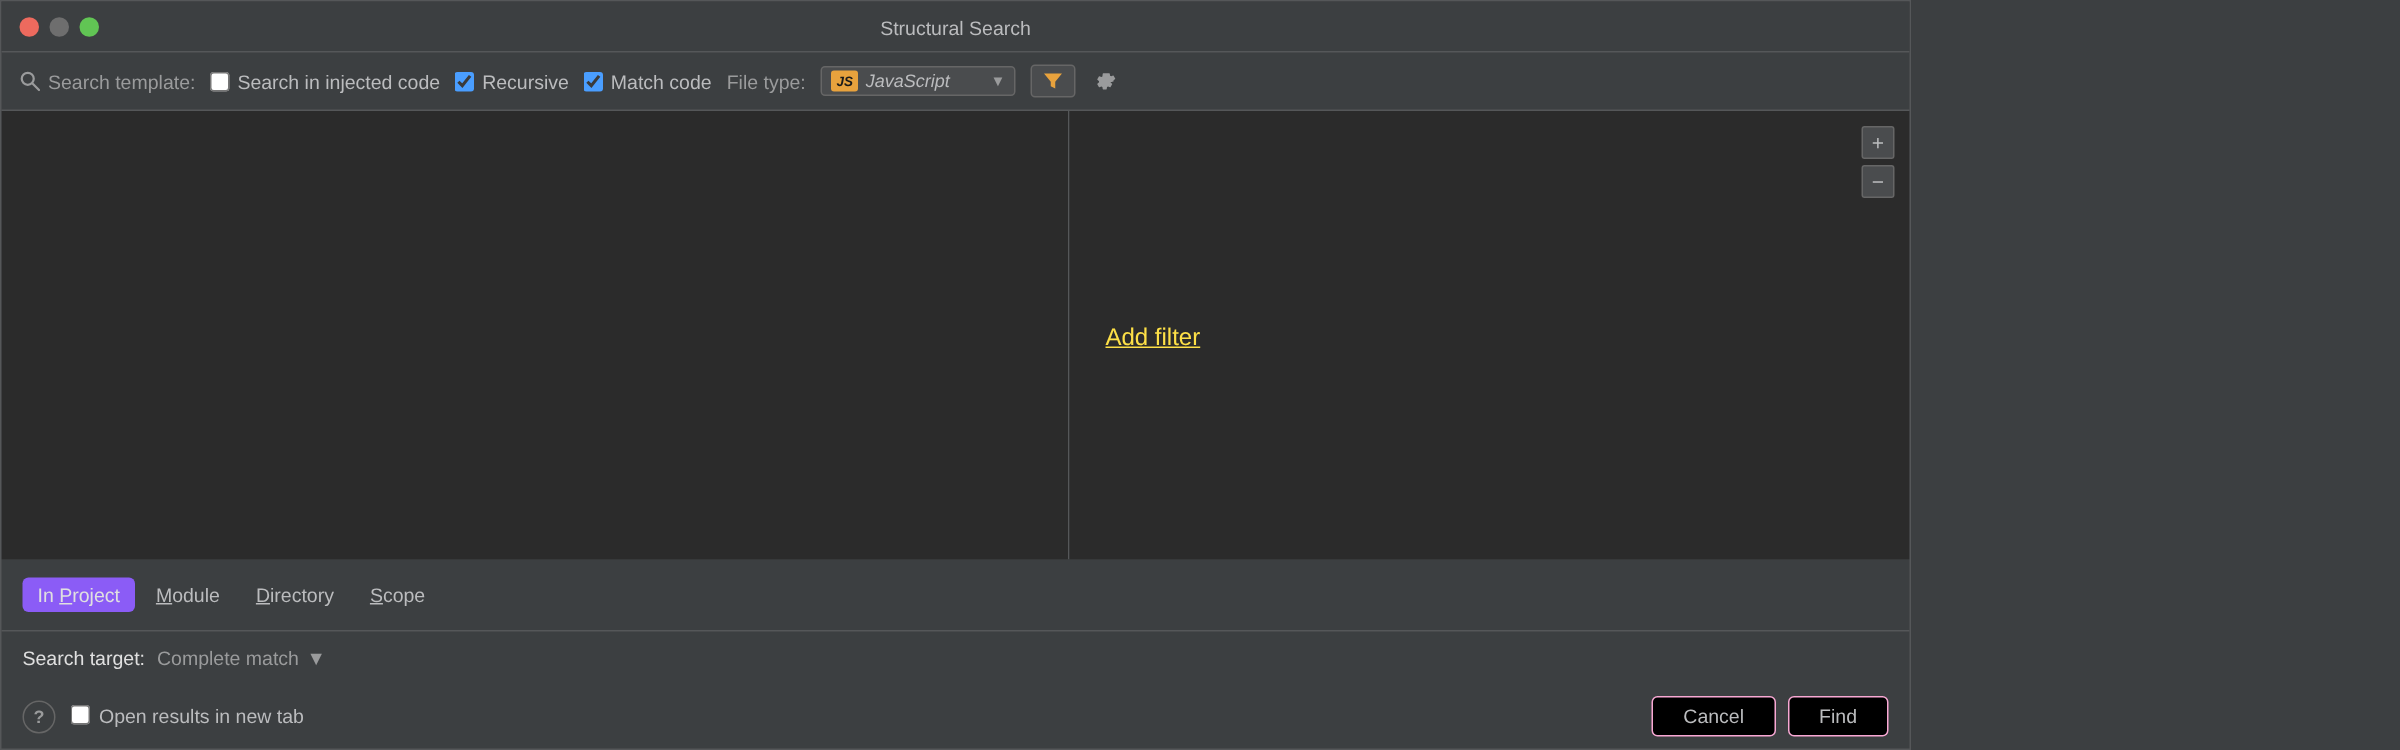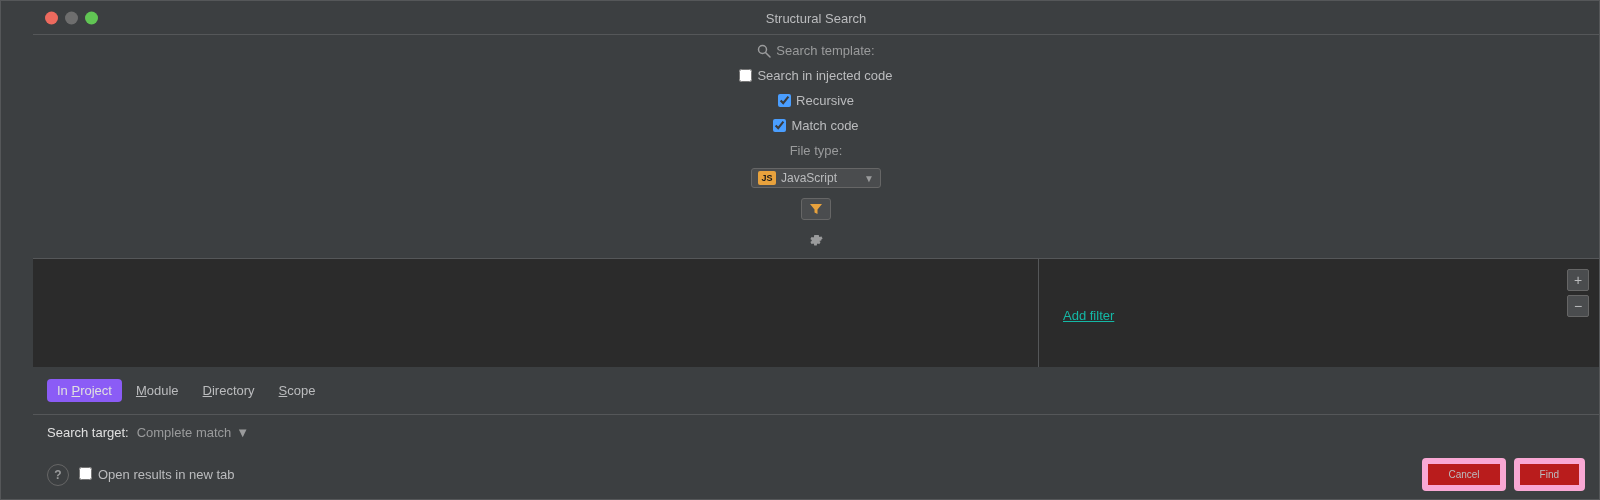--- a/index.html
+++ b/index.html
@@ -12,27 +12,26 @@
       width: 1600px;
       height: 500px;
       background: #3c3f41;
       font-family: -apple-system, BlinkMacSystemFont, 'Segoe UI', Helvetica, Arial, sans-serif;
       font-size: 13px;
       color: #bbbcbe;
       overflow: hidden;
     }
 
     .dialog {
-      width: 1600px;
+      width: 1274px;
       height: 500px;
       background: #3c3f41;
       display: flex;
       flex-direction: column;
       border: 1px solid #555759;
-      padding-left: 32px;
     }
 
     .title-bar {
       background: #3c3f41;
       padding: 10px 0 8px 0;
       text-align: center;
       position: relative;
       border-bottom: 1px solid #555759;
       flex-shrink: 0;
     }
@@ -65,21 +64,20 @@
     }
 
     .toolbar {
       display: flex;
       align-items: center;
       padding: 8px 12px;
       gap: 10px;
       border-bottom: 1px solid #555759;
       flex-shrink: 0;
       flex-wrap: wrap;
-      flex-direction: column;
     }
 
     .toolbar-label {
       color: #9a9b9c;
       display: flex;
       align-items: center;
       gap: 5px;
     }
 
     .search-icon-small {
@@ -119,20 +117,21 @@
       border: 1px solid #666;
       color: #bbbcbe;
       padding: 2px 6px;
       border-radius: 3px;
       font-size: 12px;
       cursor: pointer;
       display: flex;
       align-items: center;
       gap: 5px;
       min-width: 130px;
+      font-style: italic;
     }
 
     .js-icon {
       background: #e8a23d;
       color: #1a1a1a;
       font-size: 9px;
       font-weight: bold;
       padding: 1px 2px;
       border-radius: 2px;
       width: 18px;
@@ -196,24 +195,24 @@
       padding: 20px 24px;
       position: relative;
     }
 
     .filters-text {
       color: #6e6e6e;
       font-size: 13px;
     }
 
     .add-filter-link {
-      color: #14b8a6;
+      color: #fde047;
       cursor: pointer;
       text-decoration: underline;
-      font-size: 13px;
+      font-size: 16px;
       margin-top: 4px;
     }
 
     .side-buttons {
       position: absolute;
       right: 10px;
       top: 10px;
       display: flex;
       flex-direction: column;
       gap: 4px;
@@ -321,25 +320,25 @@
 
     .action-buttons {
       margin-left: auto;
       display: flex;
       gap: 8px;
     }
 
     .action-btn {
       padding: 5px 20px;
       border-radius: 4px;
-      border: 6px solid #f9a8d4;
-      background: #b91c1c;
-      color: #bbbcbe;
-      cursor: pointer;
-      font-size: 10px;
+      border: 1px solid #f9a8d4;
+      background: #000000;
+      color: #bbbcbe;
+      cursor: pointer;
+      font-size: 13px;
     }
   </style>
 </head>
 <body>
 
 <div class="dialog">
 
   <div class="title-bar">
     <div class="window-controls">
       <button class="window-btn close"></button>

